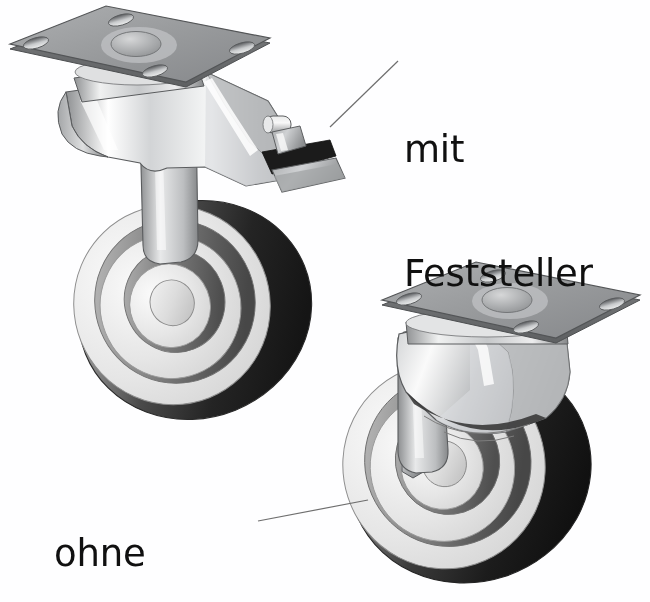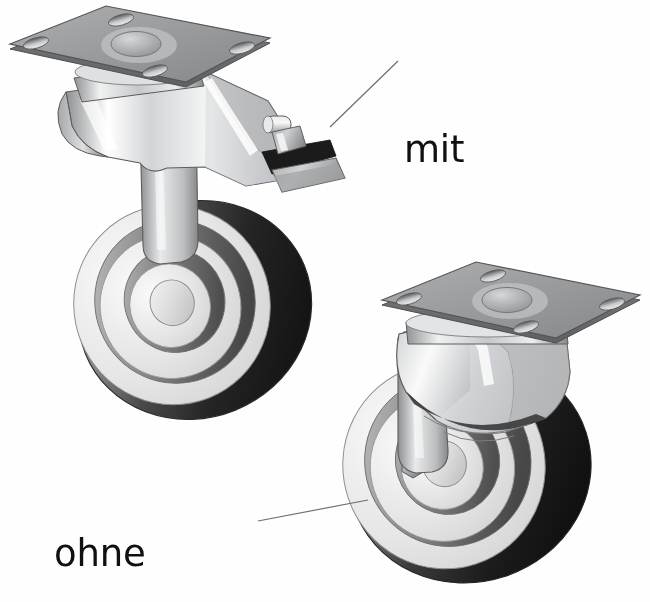--- a/index.html
+++ b/index.html
@@ -315,20 +315,21 @@
         </g>
       </g>
     </g>
 
     <line x1="330" y1="127" x2="398" y2="61" stroke="#6e6e6e" stroke-width="1.2"></line>
     <line x1="258" y1="521" x2="368" y2="500" stroke="#6e6e6e" stroke-width="1.2"></line>
   </svg>
 
   <div class="label" id="label-mit">
     <span class="lbl-line">mit</span>
+    <span class="lbl-line">Feststeller</span>
   </div>
 
   <div class="label" id="label-ohne">
     <span class="lbl-line">ohne</span>
     
   </div>
 
 </div>
 
 </body></html>

